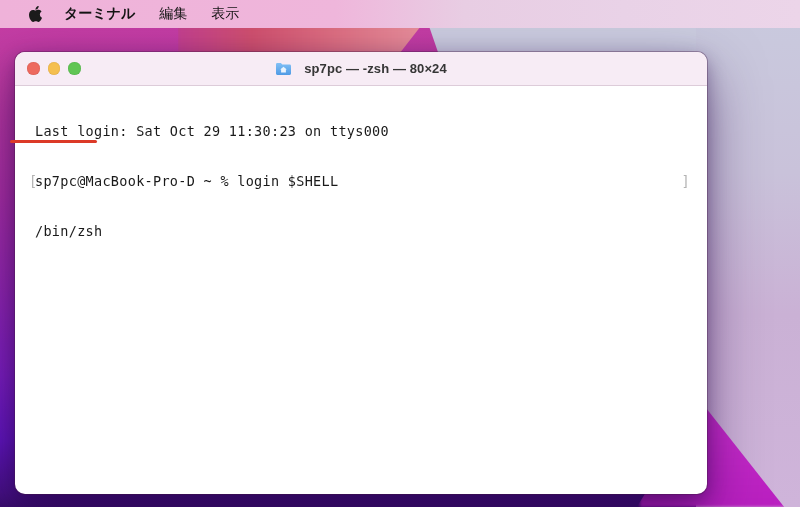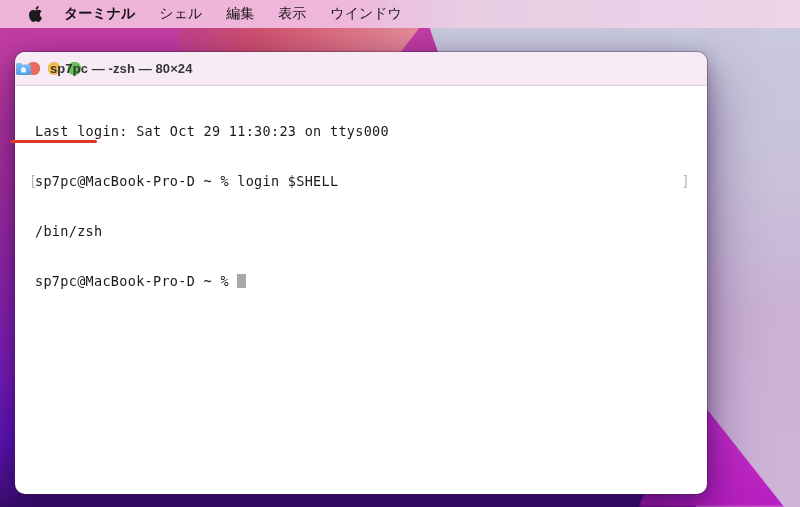--- a/index.html
+++ b/index.html
@@ -49,21 +49,21 @@
   .titlebar { position:relative; height:34px; border-radius:10px 10px 0 0;
     background:#f7ecf5; border-bottom:1px solid #ddccd9;
     display:flex; align-items:center;
   }
   .lights { display:flex; gap:8px; margin-left:12px; }
   .light { width:12.5px; height:12.5px; border-radius:50%; display:inline-block; }
   .light.red    { background:#ed6a5f; box-shadow:inset 0 0 1px rgba(150,40,30,.6); }
   .light.yellow { background:#f5bf4f; box-shadow:inset 0 0 1px rgba(160,110,20,.6); }
   .light.green  { background:#61c554; box-shadow:inset 0 0 1px rgba(30,120,30,.6); }
   .title-wrap { position:absolute; left:0; right:0; top:0; bottom:0;
-    display:flex; align-items:center; gap:18px; pointer-events:none; }
+    display:flex; align-items:center; justify-content:center; gap:12px; pointer-events:none; }
   .proxy-icon svg { display:block; }
   .win-title { font-size:13px; font-weight:700; color:#363636; letter-spacing:.1px; }
 
   .term { position:relative; height:407px; padding:4px 20px; overflow:hidden;
     font-family:"DejaVu Sans Mono","Liberation Mono",monospace;
     font-size:13.5px; line-height:16.6px; letter-spacing:.3px;
     color:#1a1a1a; white-space:pre; border-radius:0 0 10px 10px;
   }
   .tline { position:relative; height:16.6px; }
   .mark { position:absolute; color:#b3b3b3; }
@@ -91,24 +91,22 @@
 
   <div class="menubar">
     <div class="apple-menu">
       <span>
         <svg width="13" height="16" viewBox="0 0 814 1000" fill="#1b1b1b">
             <path d="M788.1 340.9c-5.8 4.5-108.2 62.2-108.2 190.5 0 148.4 130.3 200.9 134.2 202.2-.6 3.2-20.7 71.9-68.7 141.9-42.8 61.6-87.5 123.1-155.5 123.1s-85.5-39.5-164-39.5c-76.5 0-103.7 40.8-165.9 40.8s-105.6-57-155.5-127C46.7 790.7 0 663 0 541.8c0-194.4 126.4-297.5 250.8-297.5 66.1 0 121.2 43.4 162.7 43.4 39.5 0 101.1-46 176.3-46 28.5 0 130.9 2.6 198.3 99.2zm-234-181.5c31.1-36.9 53.1-88.1 53.1-139.3 0-7.1-.6-14.3-1.9-20.1-50.6 1.9-110.8 33.7-147.1 75.8-28.5 32.4-55.1 83.6-55.1 135.5 0 7.8 1.3 15.6 1.9 18.1 3.2.6 8.4 1.3 13.6 1.3 45.4 0 102.5-30.4 135.5-71.3z"></path>
           </svg>
       </span>
     </div>
     <div class="menu-item app-name">ターミナル</div>
-    <div class="menu-item">シェル</div>
     <div class="menu-item">編集</div>
     <div class="menu-item">表示</div>
-    <div class="menu-item">ウインドウ</div>
   </div>
 
   <div class="window">
     <div class="titlebar">
       <div class="lights">
         <span class="light red"></span>
         <span class="light yellow"></span>
         <span class="light green"></span>
       </div>
       <div class="title-wrap">
@@ -125,19 +123,18 @@
           </svg>
         </span>
         <span class="win-title">sp7pc — -zsh — 80×24</span>
       </div>
     </div>
 
     <div class="term">
       <div class="tline"><span>Last login: Sat Oct 29 11:30:23 on ttys000</span></div>
       <div class="tline"><span class="mark mark-open">[</span><span>sp7pc@MacBook-Pro-D ~ % login $SHELL</span><span class="mark mark-close">]</span></div>
       <div class="tline"><span>/bin/zsh</span></div>
-      <div class="tline"><span>sp7pc@MacBook-Pro-D ~ % </span><span class="cursor"></span></div>
     </div>
   </div>
 
   <div class="red-underline"></div>
 
 </div>
 
 </body></html>

